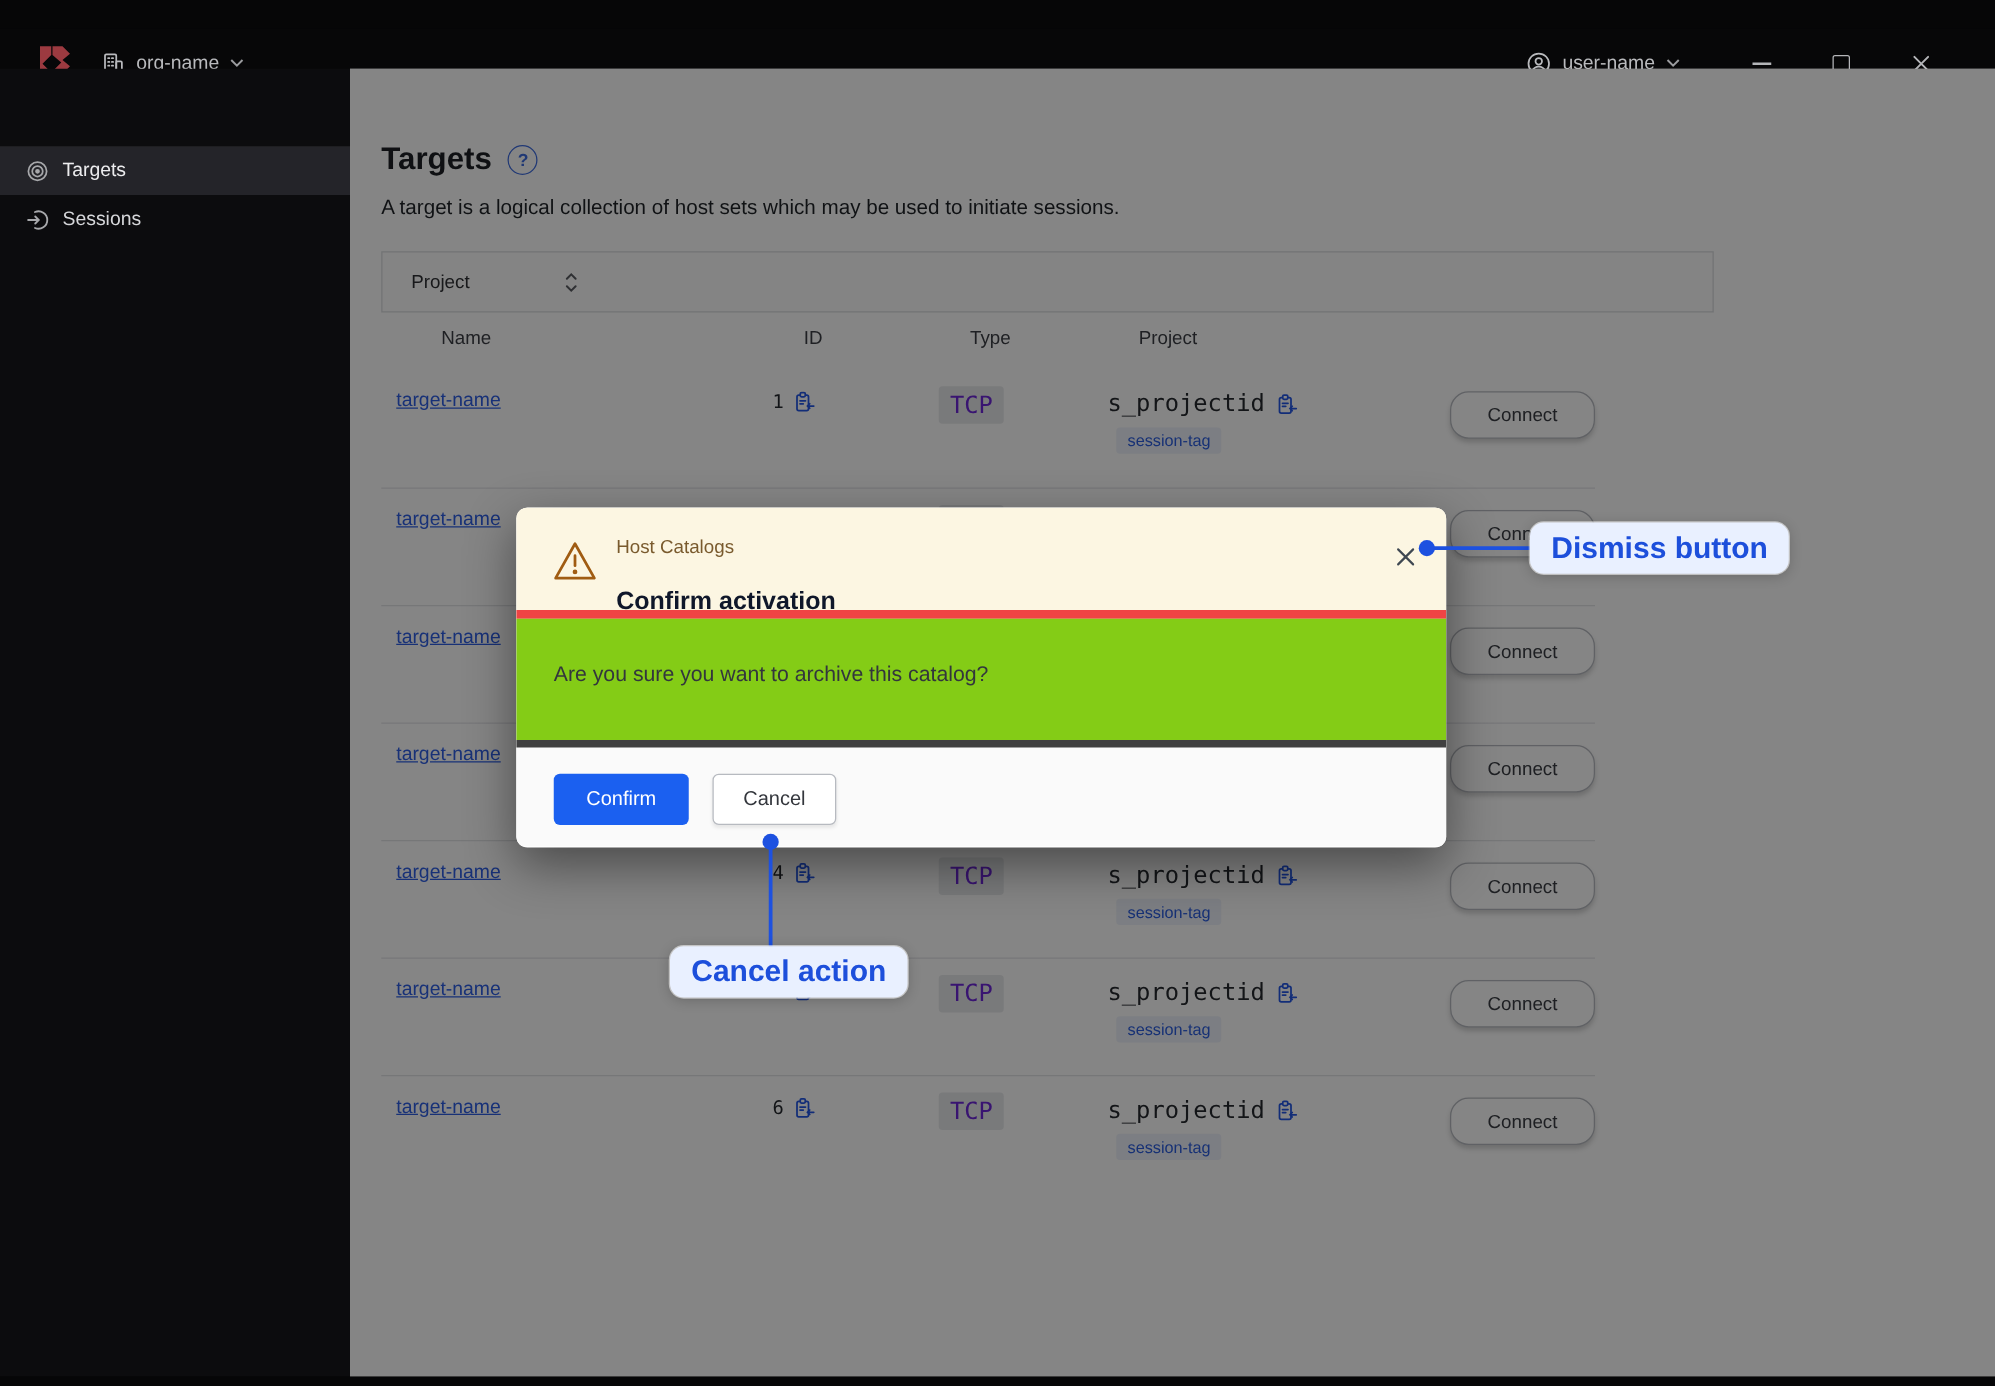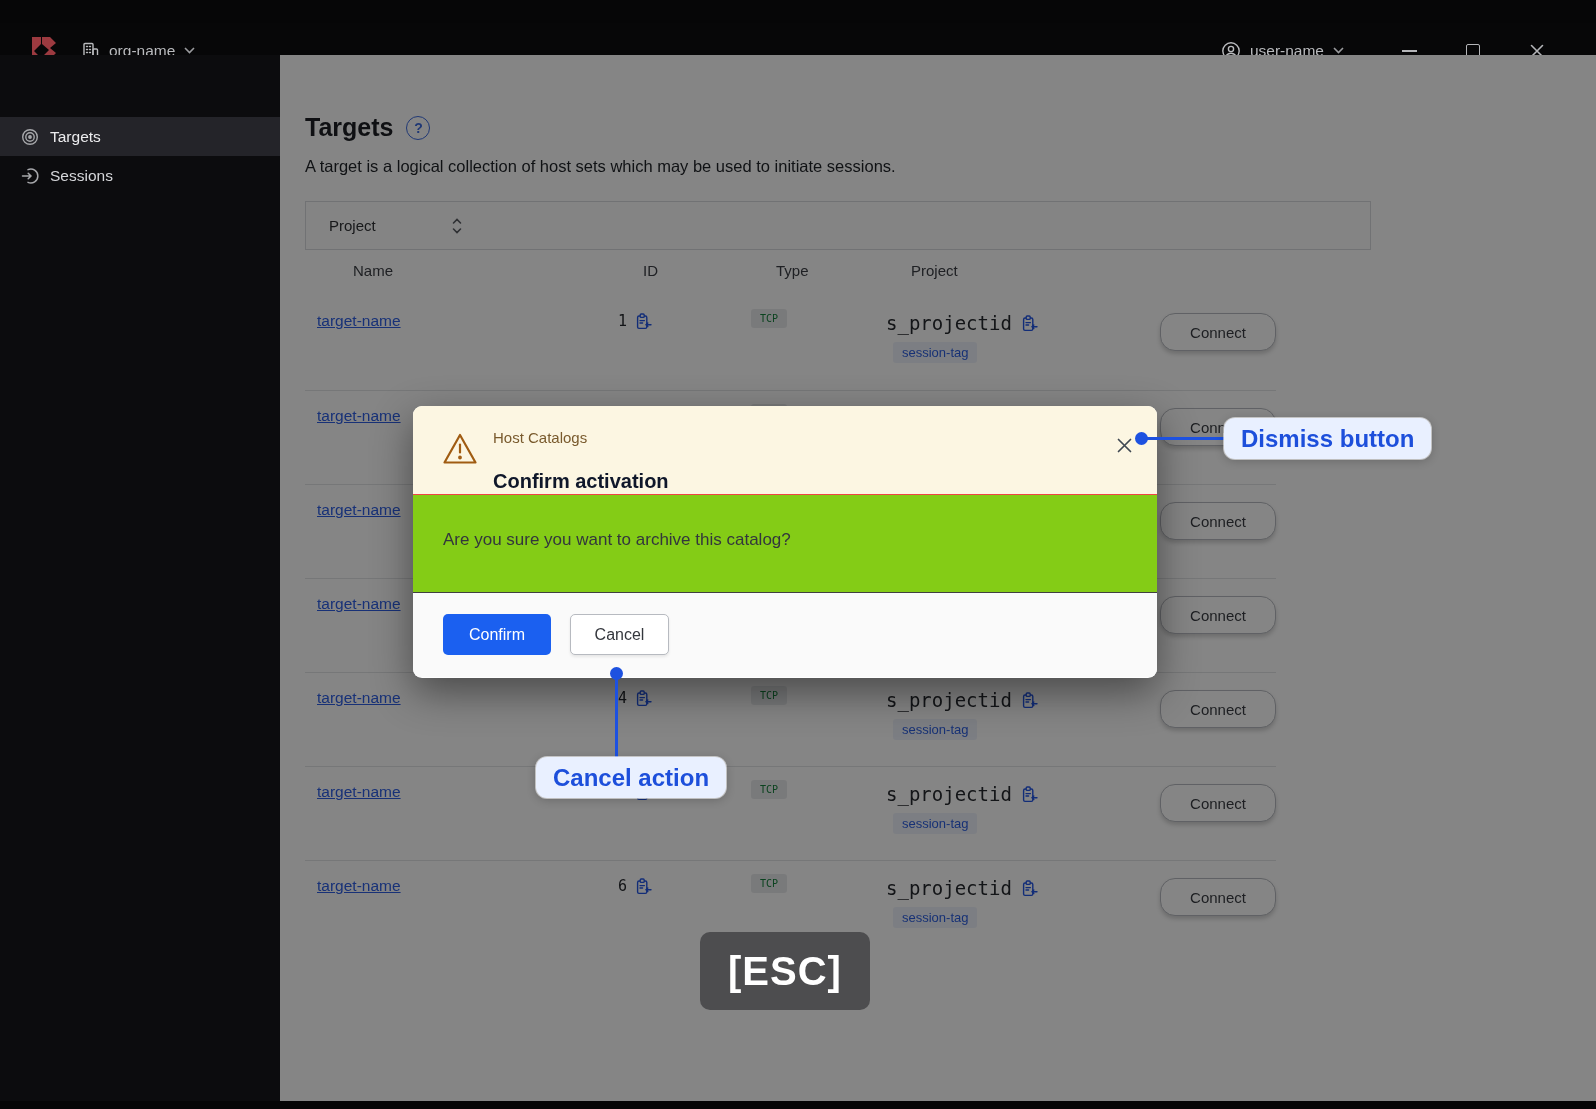--- a/index.html
+++ b/index.html
@@ -35,39 +35,39 @@
 
   .thead { position:absolute; left:0; top:198px; width:996px; height:36px; }
   .th { position:absolute; font-size:15px; color:#3c3f45; line-height:36px; }
   .th.c-name { left:37px;margin-left:11px; } .th.c-id { left:338px; } .th.c-type { left:471px; } .th.c-project { left:606px; }
 
   .tbody { position:absolute; left:25px; top:241px; width:971px; }
   .trow { position:relative; height:94px; }
   .trow + .trow { border-top:1px solid #e3e4e7; }
   .cell-name { position:absolute; left:12px; top:16px; font-size:15.5px; color:#2e5fe5; text-decoration:underline; cursor:pointer; }
   .cell-id { position:absolute; left:313px; top:16px; display:flex; align-items:center; gap:8px; font-family:"DejaVu Sans Mono", monospace; font-size:15px; color:#26292e; }
-  .cell-type { position:absolute; left:446px; top:13px; background:#e9eaec; color:#15803d; font-family:"DejaVu Sans Mono", monospace; font-size:10px; padding:4px 9px; border-radius:3px; }
+  .cell-type { position:absolute; left:446px; top:13px; background:#e9eaec; color:#6d28d9; font-family:"DejaVu Sans Mono", monospace; font-size:19px; padding:4px 9px; border-radius:3px; }
   .cell-project { position:absolute; left:581px; top:16px; display:flex; align-items:center; gap:9px; font-family:"DejaVu Sans Mono", monospace; font-size:19px; color:#26292e; }
   .cell-tag { position:absolute; left:588px; top:46px; background:#eef2fb; color:#2d5fe0; font-size:13px; padding:3px 9px; border-radius:3px; }
   .connect-btn { position:absolute; left:855px; top:17px; width:116px; height:38px; background:#ffffff; border:1px solid #b8bbc1; border-radius:15px; font-family:"Liberation Sans", sans-serif; font-size:15px; color:#3a3d43; box-shadow:0 3px 4px rgba(0,0,0,0.18); cursor:pointer; }
   .copy-ic { display:inline-flex; cursor:pointer; }
 
   
   .overlay { position:absolute; left:280px; top:55px; width:1316px; height:1046px; background:rgba(0,0,0,0.48); z-index:50; }
 
   
   .modal { position:absolute; left:413px; top:406px; width:744px; height:272px; background:#ffffff; border-radius:9px; box-shadow:0 14px 40px rgba(0,0,0,0.45); z-index:60; overflow:hidden; }
-  .modal-header { position:relative; height:89px; background:#fcf6e2; border-bottom:1px solid #ef4444; }
+  .modal-header { position:relative; height:89px; background:#fcf6e2; border-bottom:7px solid #ef4444; }
   .warn-icon { position:absolute; left:29px; top:26px; }
   .modal-eyebrow { position:absolute; left:80px; top:23px; font-size:15px; color:#795a2d; }
   .modal-title { position:absolute; left:80px; top:64px; font-size:20px; font-weight:bold; color:#0f172a; }
   .modal-close { position:absolute; left:694px; top:22px; width:34px; height:34px; display:flex; align-items:center; justify-content:center; cursor:pointer; }
   .modal-body { position:relative; height:97px; background:#84cc16; }
   .modal-msg { position:absolute; left:30px; top:35px; font-size:17px; color:#33363d; }
-  .modal-footer { position:relative; height:85px; background:#fafafa; border-top:1px solid #404040; }
+  .modal-footer { position:relative; height:85px; background:#fafafa; border-top:6px solid #404040; }
   .btn-confirm { position:absolute; left:30px; top:21px; width:108px; height:41px; background:#1b60f0; color:#ffffff; border:none; border-radius:5px; font-family:"Liberation Sans", sans-serif; font-size:16px; cursor:pointer; }
   .btn-cancel { position:absolute; left:157px; top:21px; width:99px; height:41px; background:#ffffff; color:#34373d; border:1px solid #b7bac0; border-radius:5px; font-family:"Liberation Sans", sans-serif; font-size:16px; box-shadow:0 2px 3px rgba(0,0,0,0.08); cursor:pointer; }
 
   
   .anno { position:absolute; z-index:70; }
   .anno-dot { width:13px; height:13px; border-radius:50%; background:#1d51e0; }
   .anno-line { background:#1d51e0; }
   .anno-pill { display:inline-flex; align-items:center; height:41px; padding:0 17px; background:#e9f0ff; border-radius:11px; color:#1d4fdb; font-size:24px; font-weight:bold; box-shadow:0 0 0 1px rgba(255,255,255,0.55), 0 2px 10px rgba(0,0,0,0.22); white-space:nowrap; }
   .esc-box { position:absolute; left:700px; top:932px; width:170px; height:78px; background:#4d4d4f; border-radius:10px; display:flex; align-items:center; justify-content:center; color:#ffffff; font-size:40px; font-weight:bold; letter-spacing:1px; z-index:70; }
 </style>
@@ -394,15 +394,14 @@
   </div>
 
   <div class="anno anno-line" style="left:1141px; top:437px; width:92px; height:3px;"></div>
   <div class="anno anno-dot" style="left:1135px; top:432px;"></div>
   <div class="anno anno-pill" style="left:1224px; top:418px;">Dismiss button</div>
 
   <div class="anno anno-line" style="left:615px; top:674px; width:3px; height:84px;"></div>
   <div class="anno anno-dot" style="left:610px; top:667px;"></div>
   <div class="anno anno-pill" style="left:520px; top:757px;margin-left:16px;">Cancel action</div>
 
-  <div class="esc-box">[ESC]</div>
 
 </div>
 
 </body></html>

